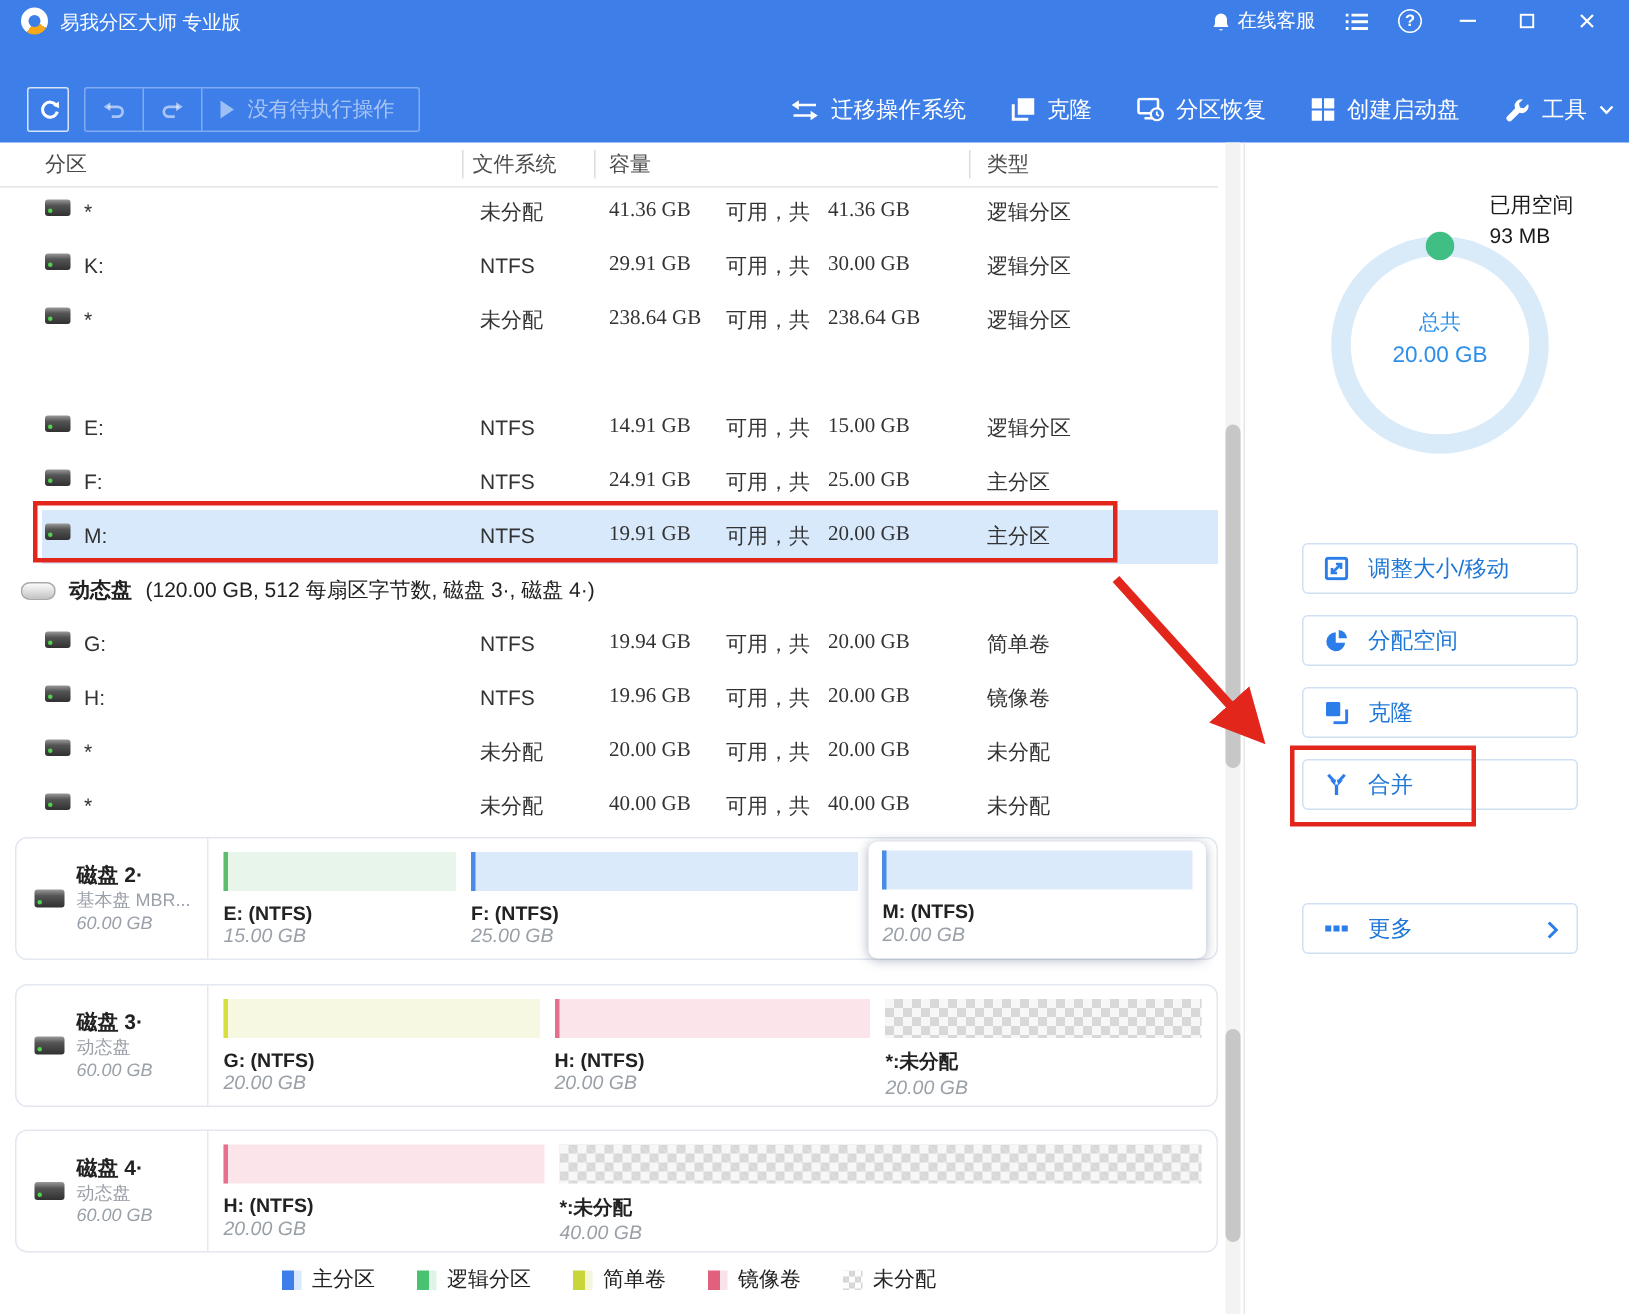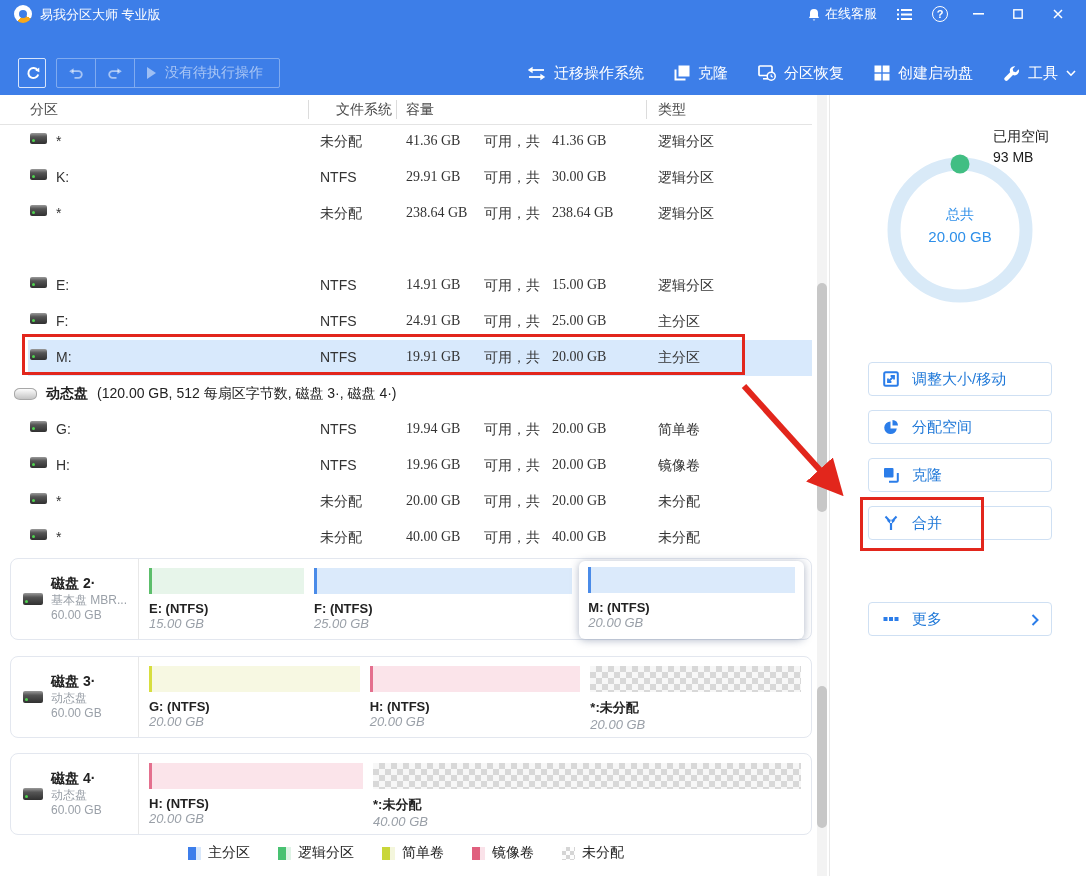--- a/index.html
+++ b/index.html
@@ -57,21 +57,21 @@
   
   .sb-track { position:absolute; left:817px; width:10px; background:#f3f3f3; }
   .sb-thumb { position:absolute; left:817px; width:10px; background:#c7c7c7; border-radius:5px; }
   .v-div { position:absolute; left:829px; top:95px; width:1px; height:781px; background:#e8e8e8; }
   
   .panel { position:absolute; left:10px; width:802px; height:82px; border:1px solid #e3e7ef; border-radius:8px; background:#fff; display:flex; }
   .disk-info { width:128px; display:flex; align-items:center; gap:8px; padding-left:12px; border-right:1px solid #e8e8e8; }
   .di-text { display:flex; flex-direction:column; line-height:1.25; }
   .di-name { font-size:14px; font-weight:bold; color:#222; }
   .di-kind { font-size:12px; color:#9aa0a8; }
-  .di-size { font-size:12px; color:#9aa0a8; }
+  .di-size { font-size:12px; color:#9aa0a8; font-style:italic; }
   .hdd-p { width:20px; height:12px; border-radius:2px; background:linear-gradient(180deg,#9a9a9a 0%,#555 35%,#303030 100%); position:relative; flex:none; }
   .hdd-p::after { content:""; position:absolute; left:2px; bottom:2px; width:3px; height:3px; border-radius:50%; background:#4fd24f; }
   .segments { flex:1; display:flex; gap:10px; padding:9px 10px 0 10px; }
   .seg { display:flex; flex-direction:column; min-width:0; }
   .seg-bar { height:26px; border-left:3px solid #999; background:#eee; }
   .seg-label { margin-top:7px; font-size:13px; font-weight:bold; color:#222; white-space:nowrap; }
   .seg-size { font-size:13px; font-style:italic; color:#9aa0a8; }
   .sb-green  .seg-bar { border-left-color:#5CBE6B; background:#E7F5EA; }
   .sb-blue   .seg-bar { border-left-color:#4A8BE8; background:#DBEAFB; }
   .sb-yellow .seg-bar { border-left-color:#D7DE3F; background:#F7F8E2; }
@@ -226,21 +226,21 @@
         <span>工具</span>
         <svg width="10" height="7" viewBox="0 0 10 7">
           <path d="M1 1 L5 5.2 L9 1" fill="none" stroke="#fff" stroke-width="1.6"></path>
         </svg>
       </div>
     </div>
   </div>
 
   <div class="thead">
     <span class="th" style="left:30px">分区</span>
-    <span class="th" style="left:336px">文件系统</span>
+    <span class="th" style="left:315px">文件系统</span>
     <span class="th" style="left:406px">容量</span>
     <span class="th" style="left:658px">类型</span>
     <span class="th-sep" style="left:308px"></span>
     <span class="th-sep" style="left:396px"></span>
     <span class="th-sep" style="left:646px"></span>
   </div>
 
   <div class="trow" style="top:124px">
     <span class="hdd-s"></span>
     <span class="c-name">*</span>

